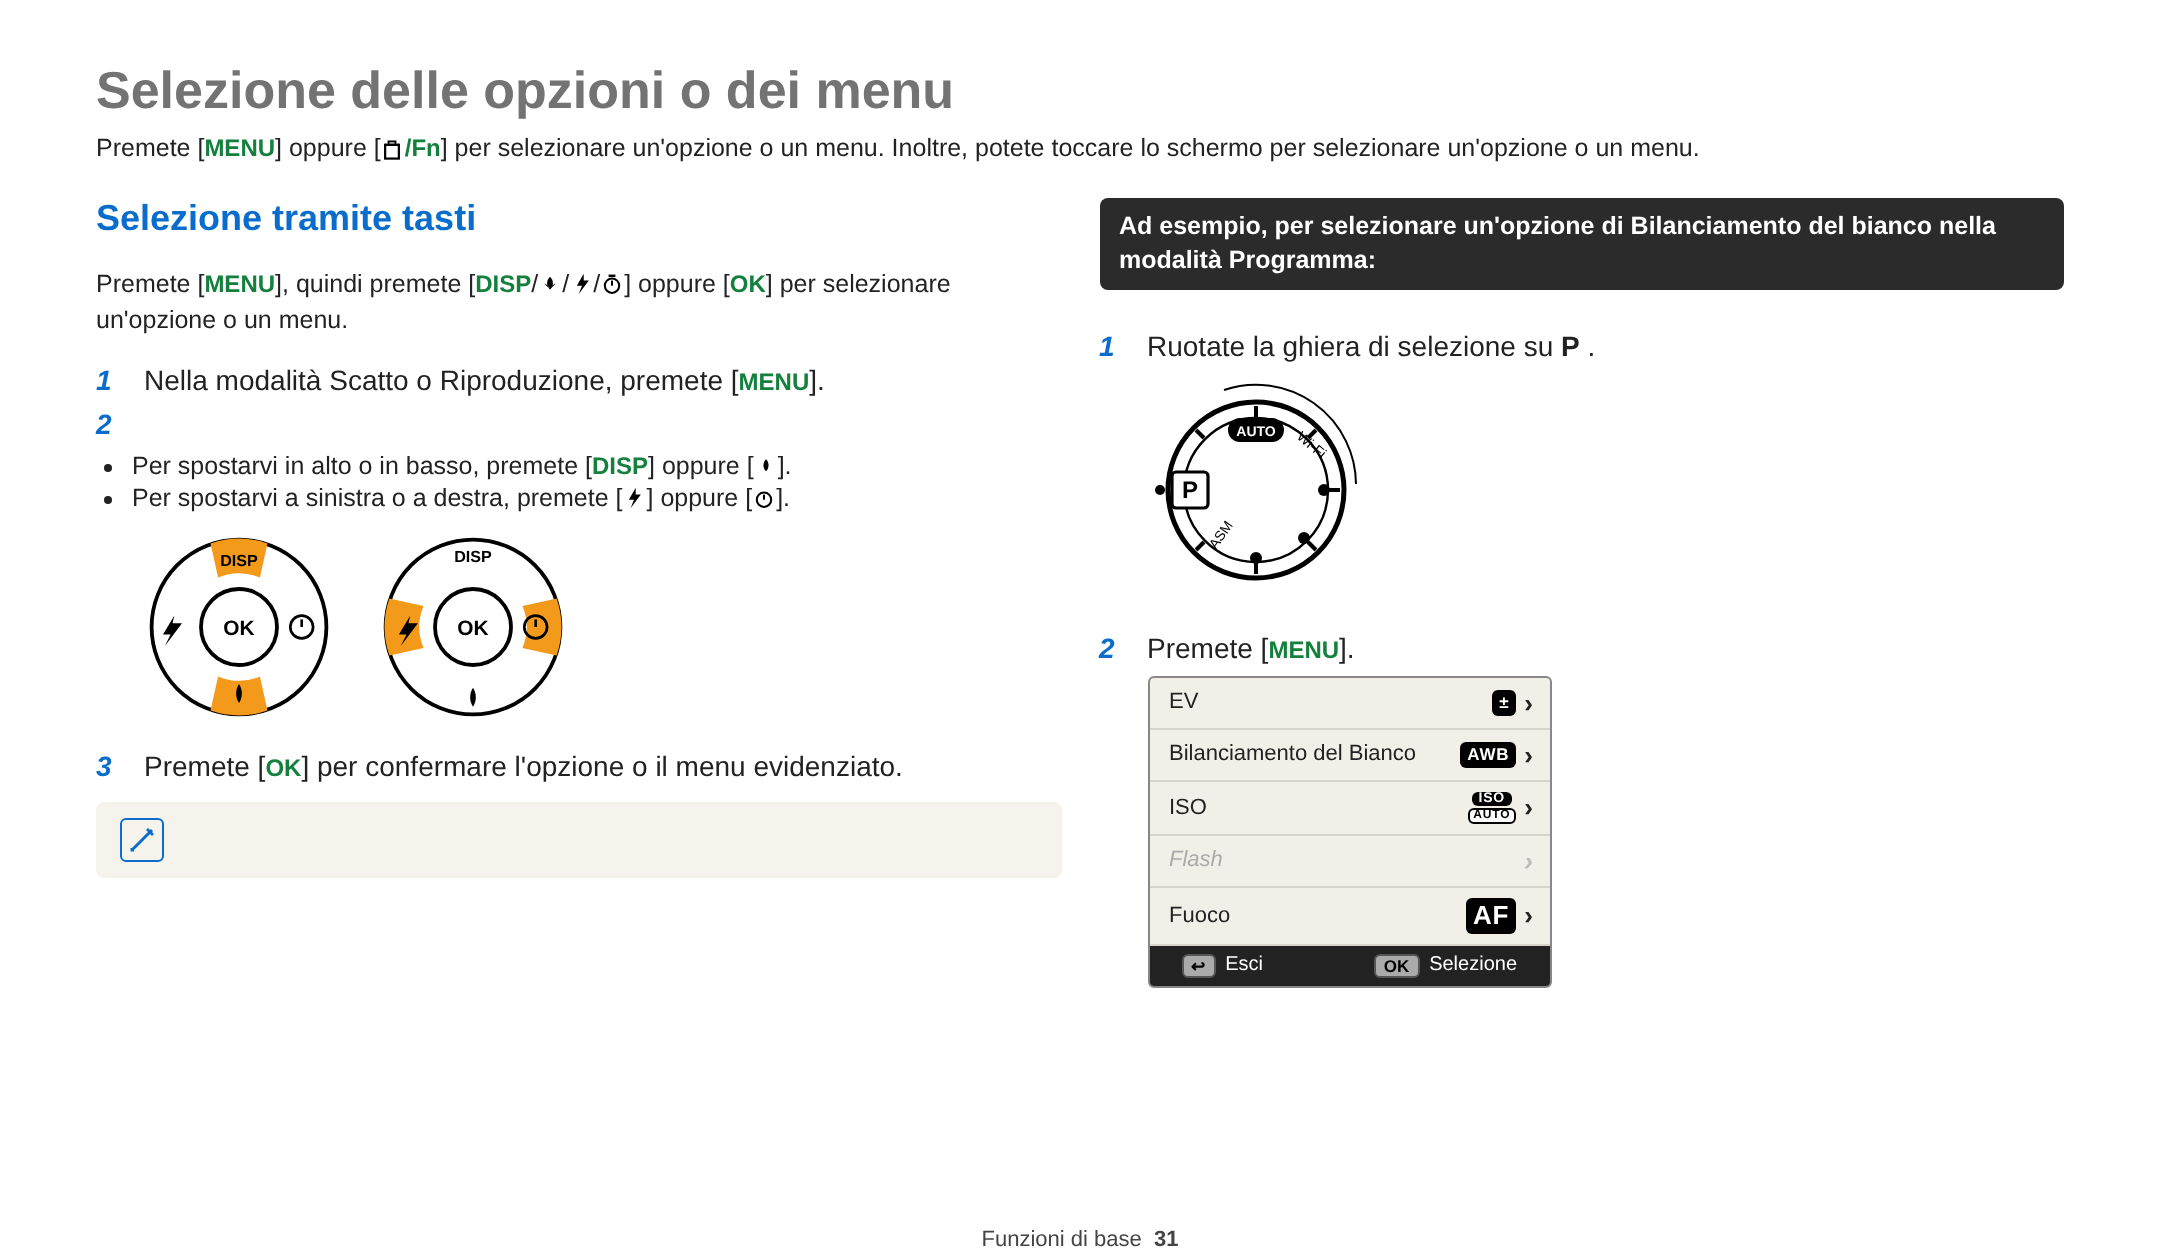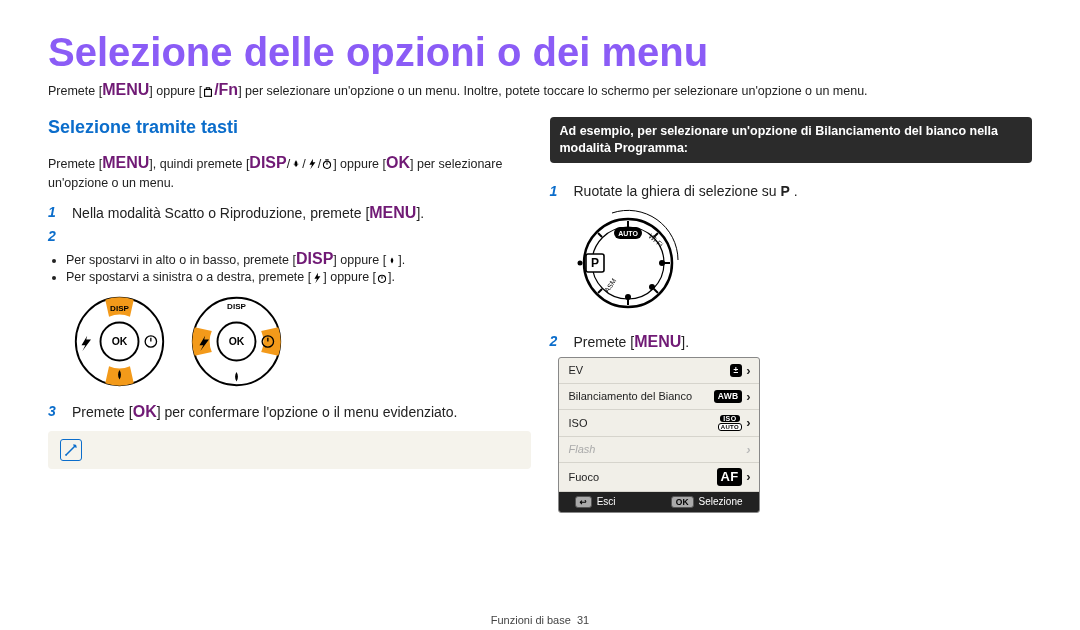--- a/index.html
+++ b/index.html
@@ -10,35 +10,35 @@
     font-family: Arial, Helvetica, sans-serif;
     background: #fff;
     color: #222;
   }
   .page {
     padding: 30px 48px 10px 48px;
     position: relative;
     height: 590px;
   }
   h1.page-title {
-    color: #8b5cf6;
+    color: #737373;
     font-weight: 700;
-    font-size: 40px;
+    font-size: 26px;
     margin: 0 0 6px 0;
   }
   .intro {
     font-size: 12.5px;
     margin: 4px 0 18px 0;
   }
   .token {
     display: inline-block;
     font-family: "Segoe UI", Arial, sans-serif;
     font-weight: 700;
-    font-size: 16px;
-    color: #701a75;
+    font-size: 12px;
+    color: #15803d;
   }
   .columns {
     display: flex;
     gap: 19px;
   }
   .col {
     flex: 1 1 0;
   }
   h2.sub {
     color: #0b6dcb;
@@ -118,21 +118,21 @@
   }
   .mode-dial-wrap {
     margin: 6px 0 14px 16px;
   }
   .menu-screen {
     width: 200px;
     background: #f1efe8;
     border: 1.2px solid #888;
     border-radius: 3px;
     font-size: 11px;
-    margin: 6px 0 0 8px;
+    margin: 6px 0 0 24px;
   }
   .menu-row {
     display: flex;
     align-items: center;
     justify-content: space-between;
     padding: 5px 8px 5px 10px;
     border-bottom: 1px solid #d6d4cc;
   }
   .menu-row:last-of-type { border-bottom: none; }
   .menu-row.disabled { color: #aaa; font-style: italic; }
@@ -184,21 +184,21 @@
   }
   .page-num {
     position: absolute;
     bottom: 4px;
     left: 0;
     right: 0;
     text-align: center;
     font-size: 11px;
     color: #444;
   }
-  .page-num .n { font-weight: 400; }
+  .page-num .n { font-weight: 700; }
   .glyph {
     display:inline-flex;
     align-items:center;
     justify-content:center;
     vertical-align:middle;
   }
   .glyph svg { height: 12px; }
 </style>
 </head>
 <body>

